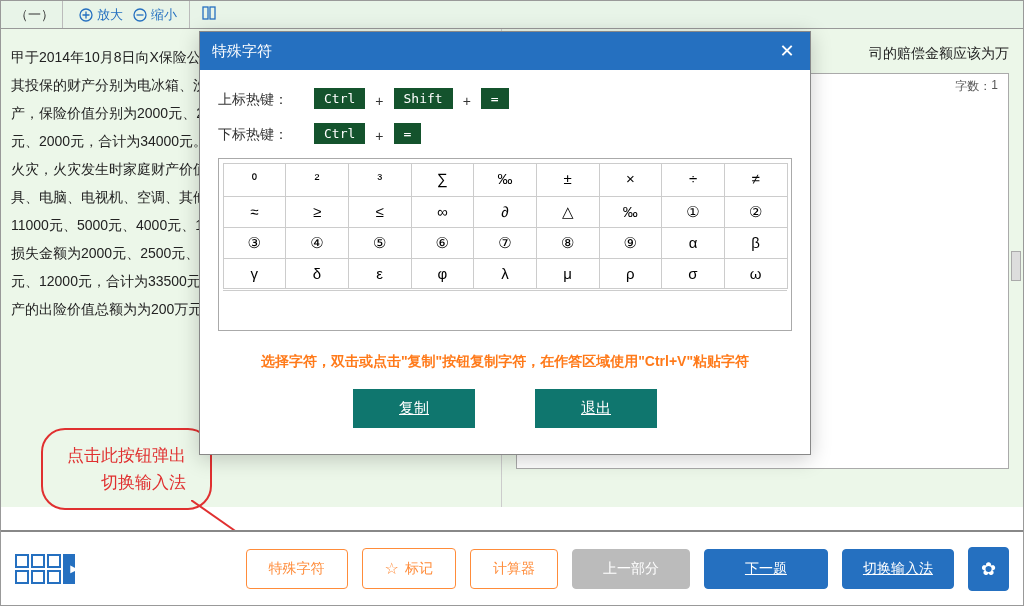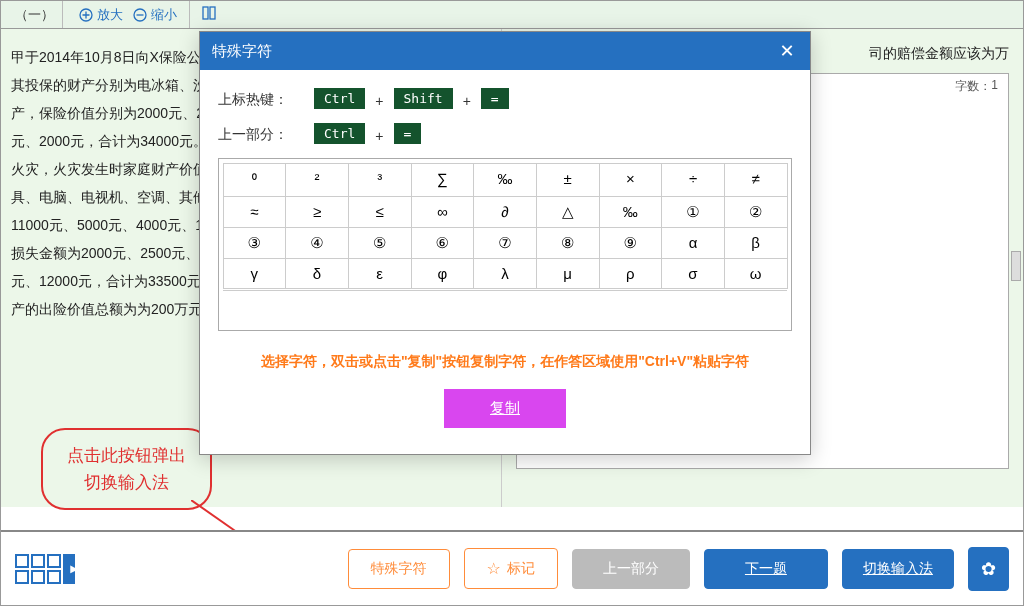--- a/index.html
+++ b/index.html
@@ -179,21 +179,21 @@
     .callout {
       position: absolute;
       left: 40px;
       bottom: 95px;
       border: 2px solid #e03030;
       border-radius: 24px;
       padding: 12px 24px;
       background: #ecf7e9;
       color: #e03030;
       font-size: 17px;
-      text-align: center;
+      text-align: right;
       line-height: 1.6;
     }
     .callout-line {
       position: absolute;
       left: 190px;
       bottom: 65px;
       width: 60px;
       height: 40px;
       pointer-events: none;
     }
@@ -281,21 +281,21 @@
       margin: 22px 0 18px;
       font-weight: bold;
     }
     .modal-actions {
       display: flex;
       justify-content: center;
       gap: 60px;
       margin-bottom: 8px;
     }
     .modal-btn {
-      background: #d946ef;
+      background: #0f766e;
       color: #fff;
       border: none;
       padding: 10px 46px;
       font-size: 15px;
       cursor: pointer;
       text-decoration: underline;
     }
     
     .star-icon {
       color: #ff8c3a;
@@ -379,20 +379,23 @@
     </div>
     <div class="grid-arrow" style="width: 12px; height: 30px; background: rgb(37, 112, 192); display: flex; align-items: center; justify-content: center; color: rgb(255, 255, 255); font-size: 10px;">▶</div>
   </div>
   <div class="spacer"></div>
   <div class="bottom-btn">
     <span>特殊字符</span>
   </div>
   <div class="bottom-btn">
     <span class="star-icon">☆</span>
     <span>标记</span>
+  </div>
+  <div class="bottom-btn">
+    <span>计算器</span>
   </div>
   <div class="bottom-btn gray">
     <span>上一部分</span>
   </div>
   <div class="bottom-btn blue">
     <span>下一题</span>
   </div>
   <div class="bottom-btn blue" style="padding:10px 20px;justify-content:center;">
     <span>切换输入法</span>
   </div>
@@ -412,21 +415,21 @@
     <div id="hotkey-rows">
         <div class="hotkey-row">
           <span class="hotkey-label">上标热键：</span>
           <span class="key-badge">Ctrl</span>
           <span class="plus">+</span>
           <span class="key-badge">Shift</span>
           <span class="plus">+</span>
           <span class="key-badge">=</span>
         </div>
         <div class="hotkey-row">
-          <span class="hotkey-label">上一部分：</span>
+          <span class="hotkey-label">下标热键：</span>
           <span class="key-badge">Ctrl</span>
           <span class="plus">+</span>
           <span class="key-badge">=</span>
         </div>
       </div>
     <div class="symbol-table">
       <div class="symbol-grid" id="symbol-grid">
           <div class="symbol-cell">⁰</div>
           <div class="symbol-cell">²</div>
           <div class="symbol-cell">³</div>
@@ -462,15 +465,16 @@
           <div class="symbol-cell">μ</div>
           <div class="symbol-cell">ρ</div>
           <div class="symbol-cell">σ</div>
           <div class="symbol-cell">ω</div>
         </div>
       <div class="symbol-preview"></div>
     </div>
     <div class="modal-hint">选择字符，双击或点击"复制"按钮复制字符，在作答区域使用"Ctrl+V"粘贴字符</div>
     <div class="modal-actions">
       <button class="modal-btn">复制</button>
+      <button class="modal-btn">退出</button>
     </div>
   </div>
 </div>
 
 </body></html>

